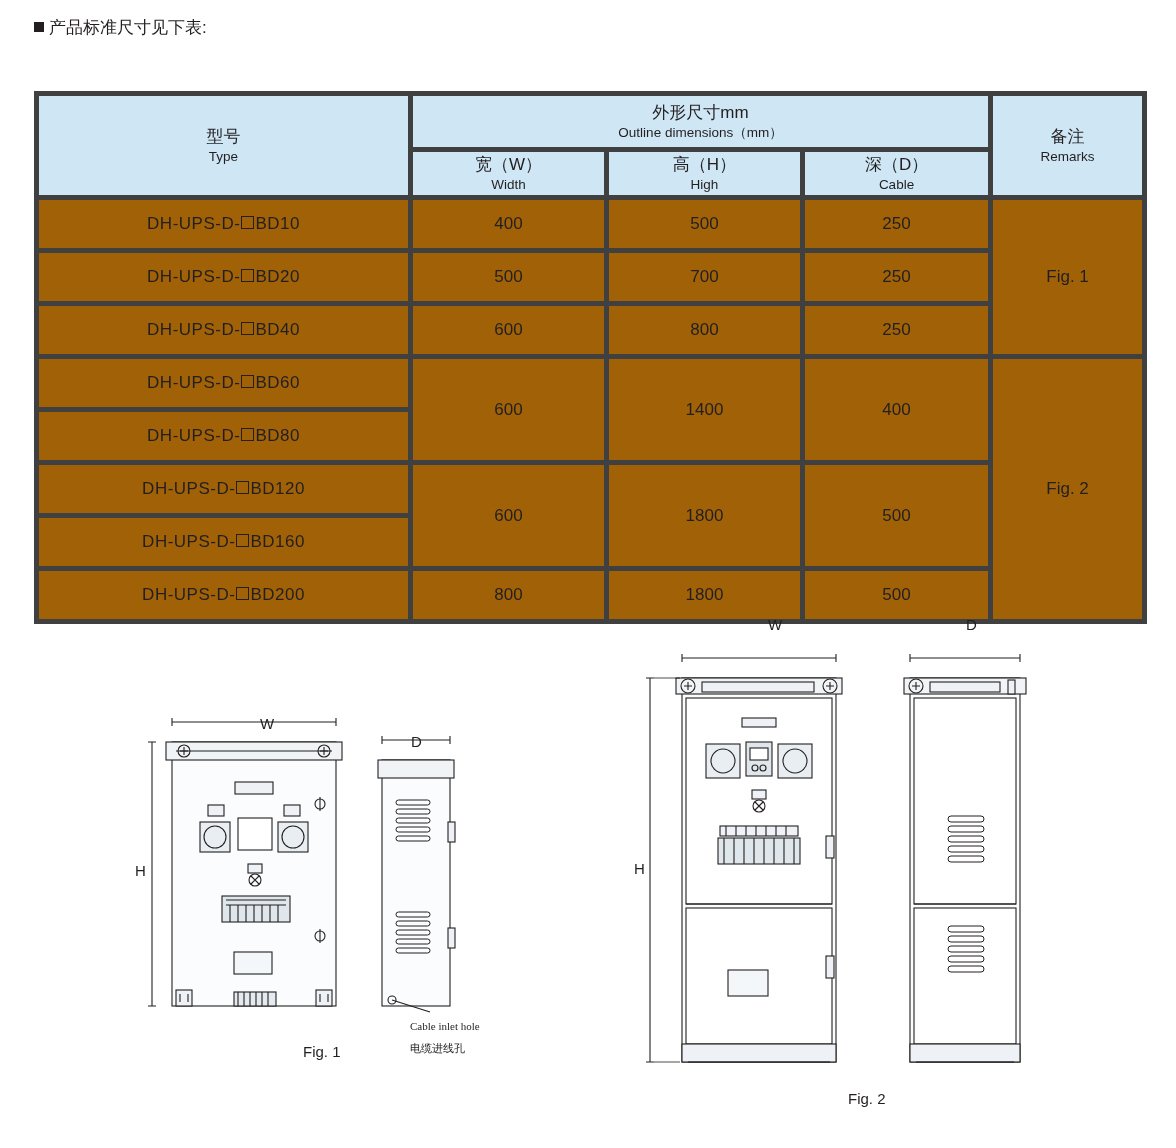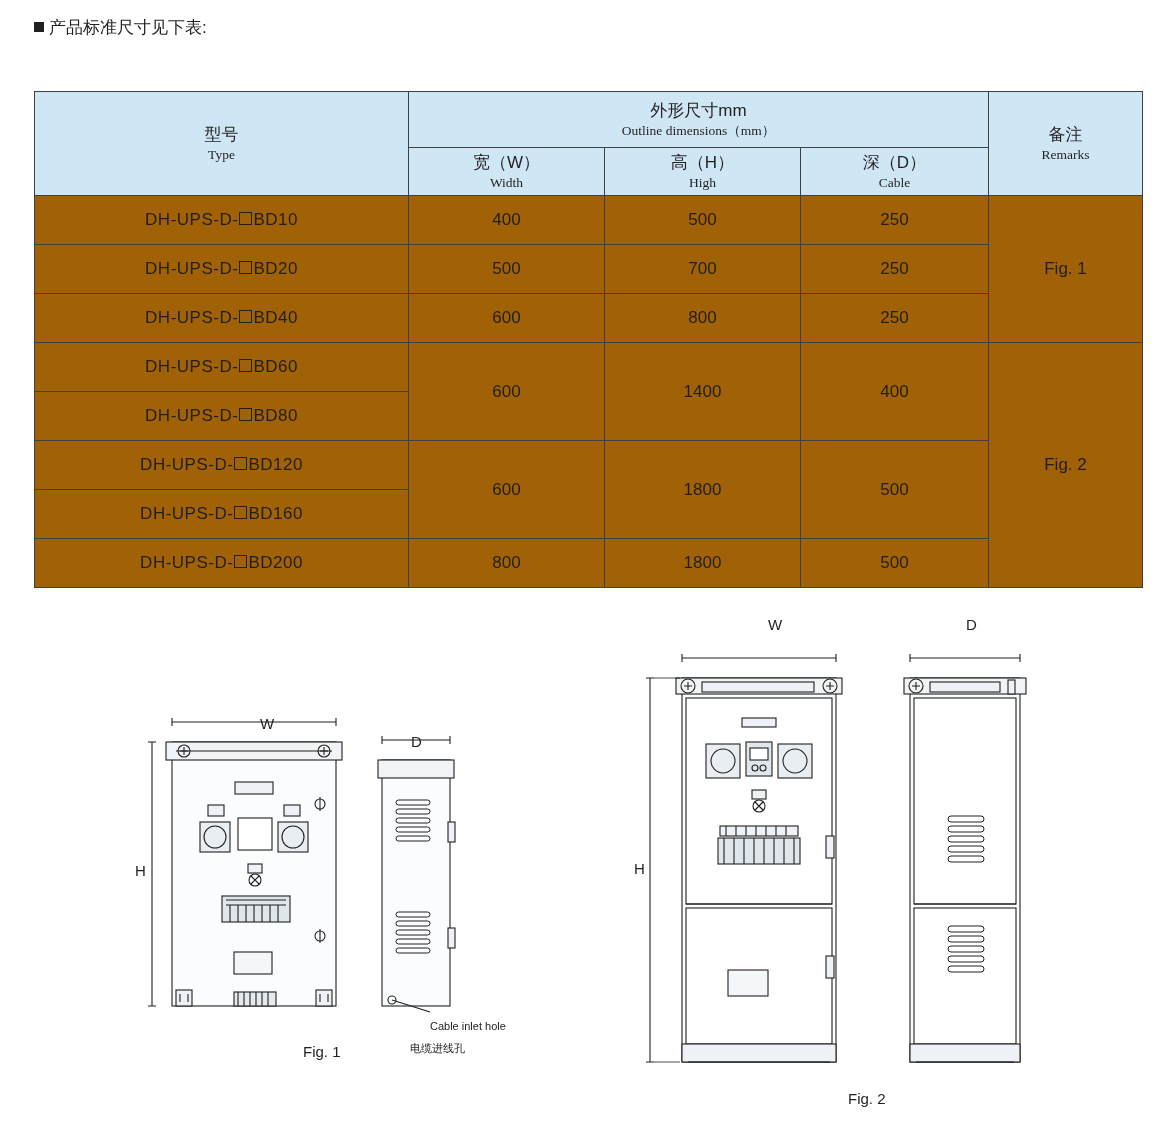--- a/index.html
+++ b/index.html
@@ -52,37 +52,36 @@
   
   .dim-table {
     position: absolute;
     left: 34px;
     top: 91px;
     width: 1108px;
     border-collapse: collapse;
     table-layout: fixed;
   }
   .dim-table td, .dim-table th {
-    border: 1px solid #404040;
+    border: 5px solid #404040;
     text-align: center;
     vertical-align: middle;
     font-weight: normal;
   }
   .dim-table thead td {
     background: #cfe6f5;
     color: #231f20;
   }
   .th-cn {
     font-size: 17px;
     line-height: 23px;
   }
   .th-en {
     font-size: 13.5px;
     line-height: 18px;
-    font-family: Liberation Serif, serif;
   }
   .col-type   { width: 374px; }
   .col-w      { width: 196px; }
   .col-h      { width: 196px; }
   .col-d      { width: 188px; }
   .col-remark { width: 154px; }
 
   .row-h1 { height: 56px; }
   .row-h2 { height: 48px; }
   .body-row td {
@@ -296,21 +295,21 @@
 
           <rect x="318" y="122" width="7" height="20" fill="#eef2f6"></rect>
           <rect x="318" y="228" width="7" height="20" fill="#eef2f6"></rect>
 
           <circle cx="262" cy="300" r="4"></circle>
           <path d="M262 300 L300 312"></path>
         </g>
       </svg>
     </div>
     <div class="fig-caption" style="left:410px; top:405px; font-size:11px; font-family:'Liberation Mono', monospace;margin-top:36px;">电缆进线孔</div>
-    <div class="fig-caption" style="left:410px; top:420px; font-size:11px; font-family:Liberation Sans, sans-serif;margin-left:20px;">Cable inlet hole</div>
+    <div class="fig-caption" style="left:410px; top:420px; font-size:11px; font-family:Liberation Serif, serif;">Cable inlet hole</div>
 
     <div class="fig-caption" style="left:260px; top:115px;">W</div>
     <div class="fig-caption" style="left:135px; top:262px;">H</div>
     <div class="fig-caption" style="left:411px; top:133px;">D</div>
     <div class="fig-caption" style="left:303px; top:443px;">Fig. 1</div>
 
     <div class="fig-wrap" style="left:610px; top:40px;">
       <svg width="470" height="470" viewBox="0 0 470 470">
         <g fill="none" stroke="#231f20" stroke-width="1.1">
 

